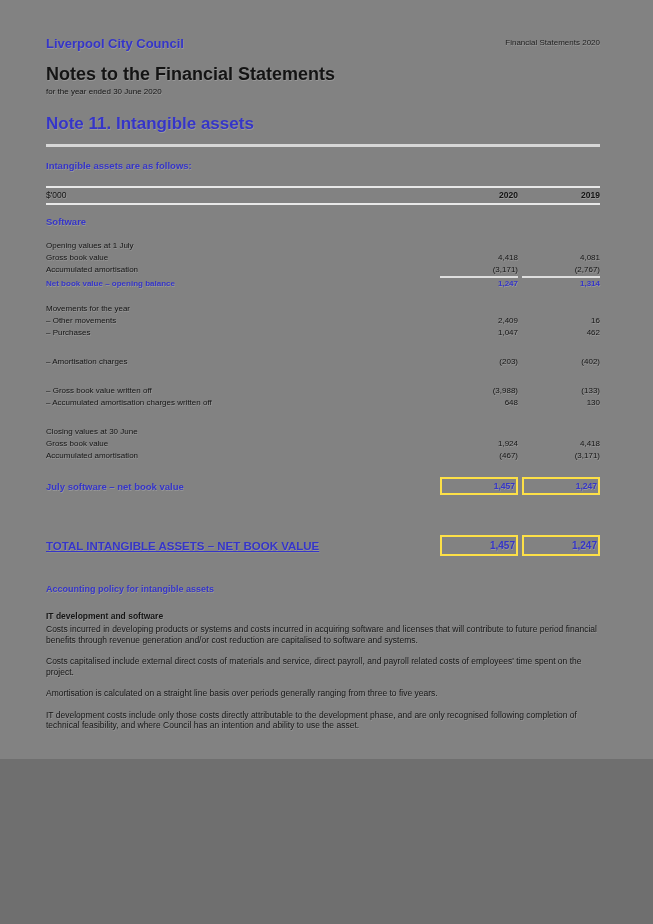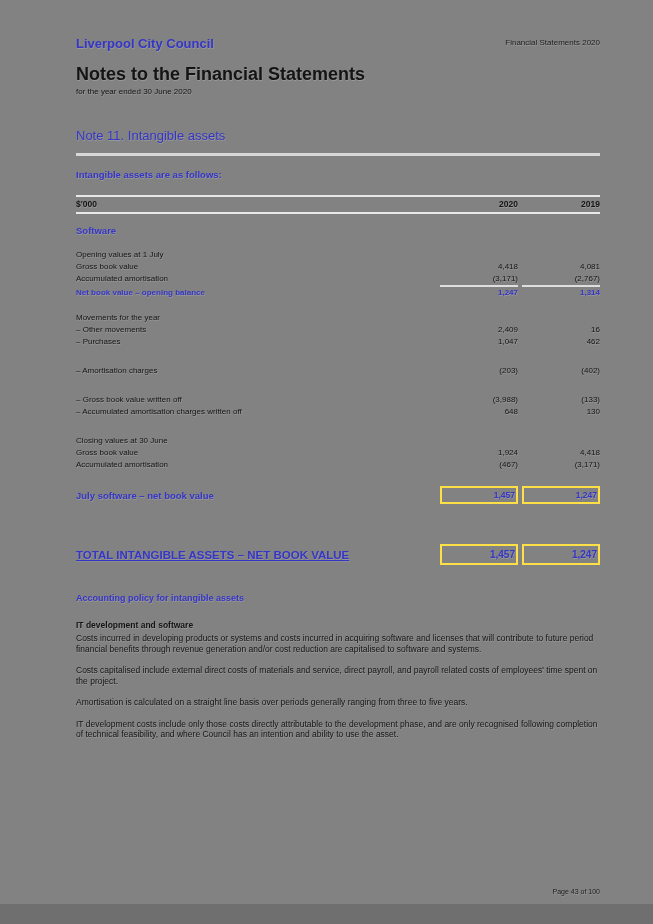--- a/index.html
+++ b/index.html
@@ -1,35 +1,35 @@
 <!DOCTYPE html>
 <html><head>
 <meta charset="utf-8">
 <style>
   html,body{margin:0;padding:0;background:#6f6f6f;}
   .page{
-    width:653px;height:904px;background:#828282;position:relative;
-    box-sizing:border-box;padding:36px 53px 0 76px;
+    width:653px;height:759px;background:#828282;position:relative;
+    box-sizing:border-box;padding:36px 53px 0 46px;
     font-family:"Liberation Sans",sans-serif;color:#141414;
     text-shadow:0.5px 0.5px 0 rgba(255,255,255,0.18);
     overflow:hidden;
   }
   .blue{color:#3535c8;}
   .masthead{display:flex;justify-content:space-between;align-items:flex-start;}
   .council{font-size:13px;font-weight:bold;}
   .docref{font-size:8px;padding-top:2px;color:#222;}
   .title{font-size:18px;font-weight:bold;margin-top:13px;}
   .subtitle{font-size:8px;margin-top:2px;}
-  .note-title{font-size:13px;font-weight:normal;margin-top:32px;}
+  .note-title{font-size:17px;font-weight:bold;margin-top:18px;}
   .top-rule{height:3px;background:#d7d7d7;margin-top:10px;}
   .intro{font-weight:bold;font-size:9.5px;margin-top:13px;}
 
   .thead{display:flex;margin-top:15px;border-top:2px solid #e8e8e8;border-bottom:2px solid #e8e8e8;
          padding:2px 0 3px 0;font-size:8.5px;font-weight:bold;}
-  .thead .unit{flex:1;font-weight:bold;}
+  .thead .unit{flex:1;font-weight:normal;}
   .section-title{font-weight:bold;font-size:9.5px;margin-top:11px;}
 
   .rows{margin-top:13px;}
   .row{display:flex;font-size:8px;line-height:12px;}
   .row .lbl{flex:1;}
   .val{width:78px;text-align:right;box-sizing:border-box;}
   .val.v2{margin-left:4px;}
   .row.gap-before{margin-top:13px;flex-direction:column;}
   .row.gap-lg{margin-top:17px;}
   .row.bluebold{color:#3535c8;font-weight:bold;}

